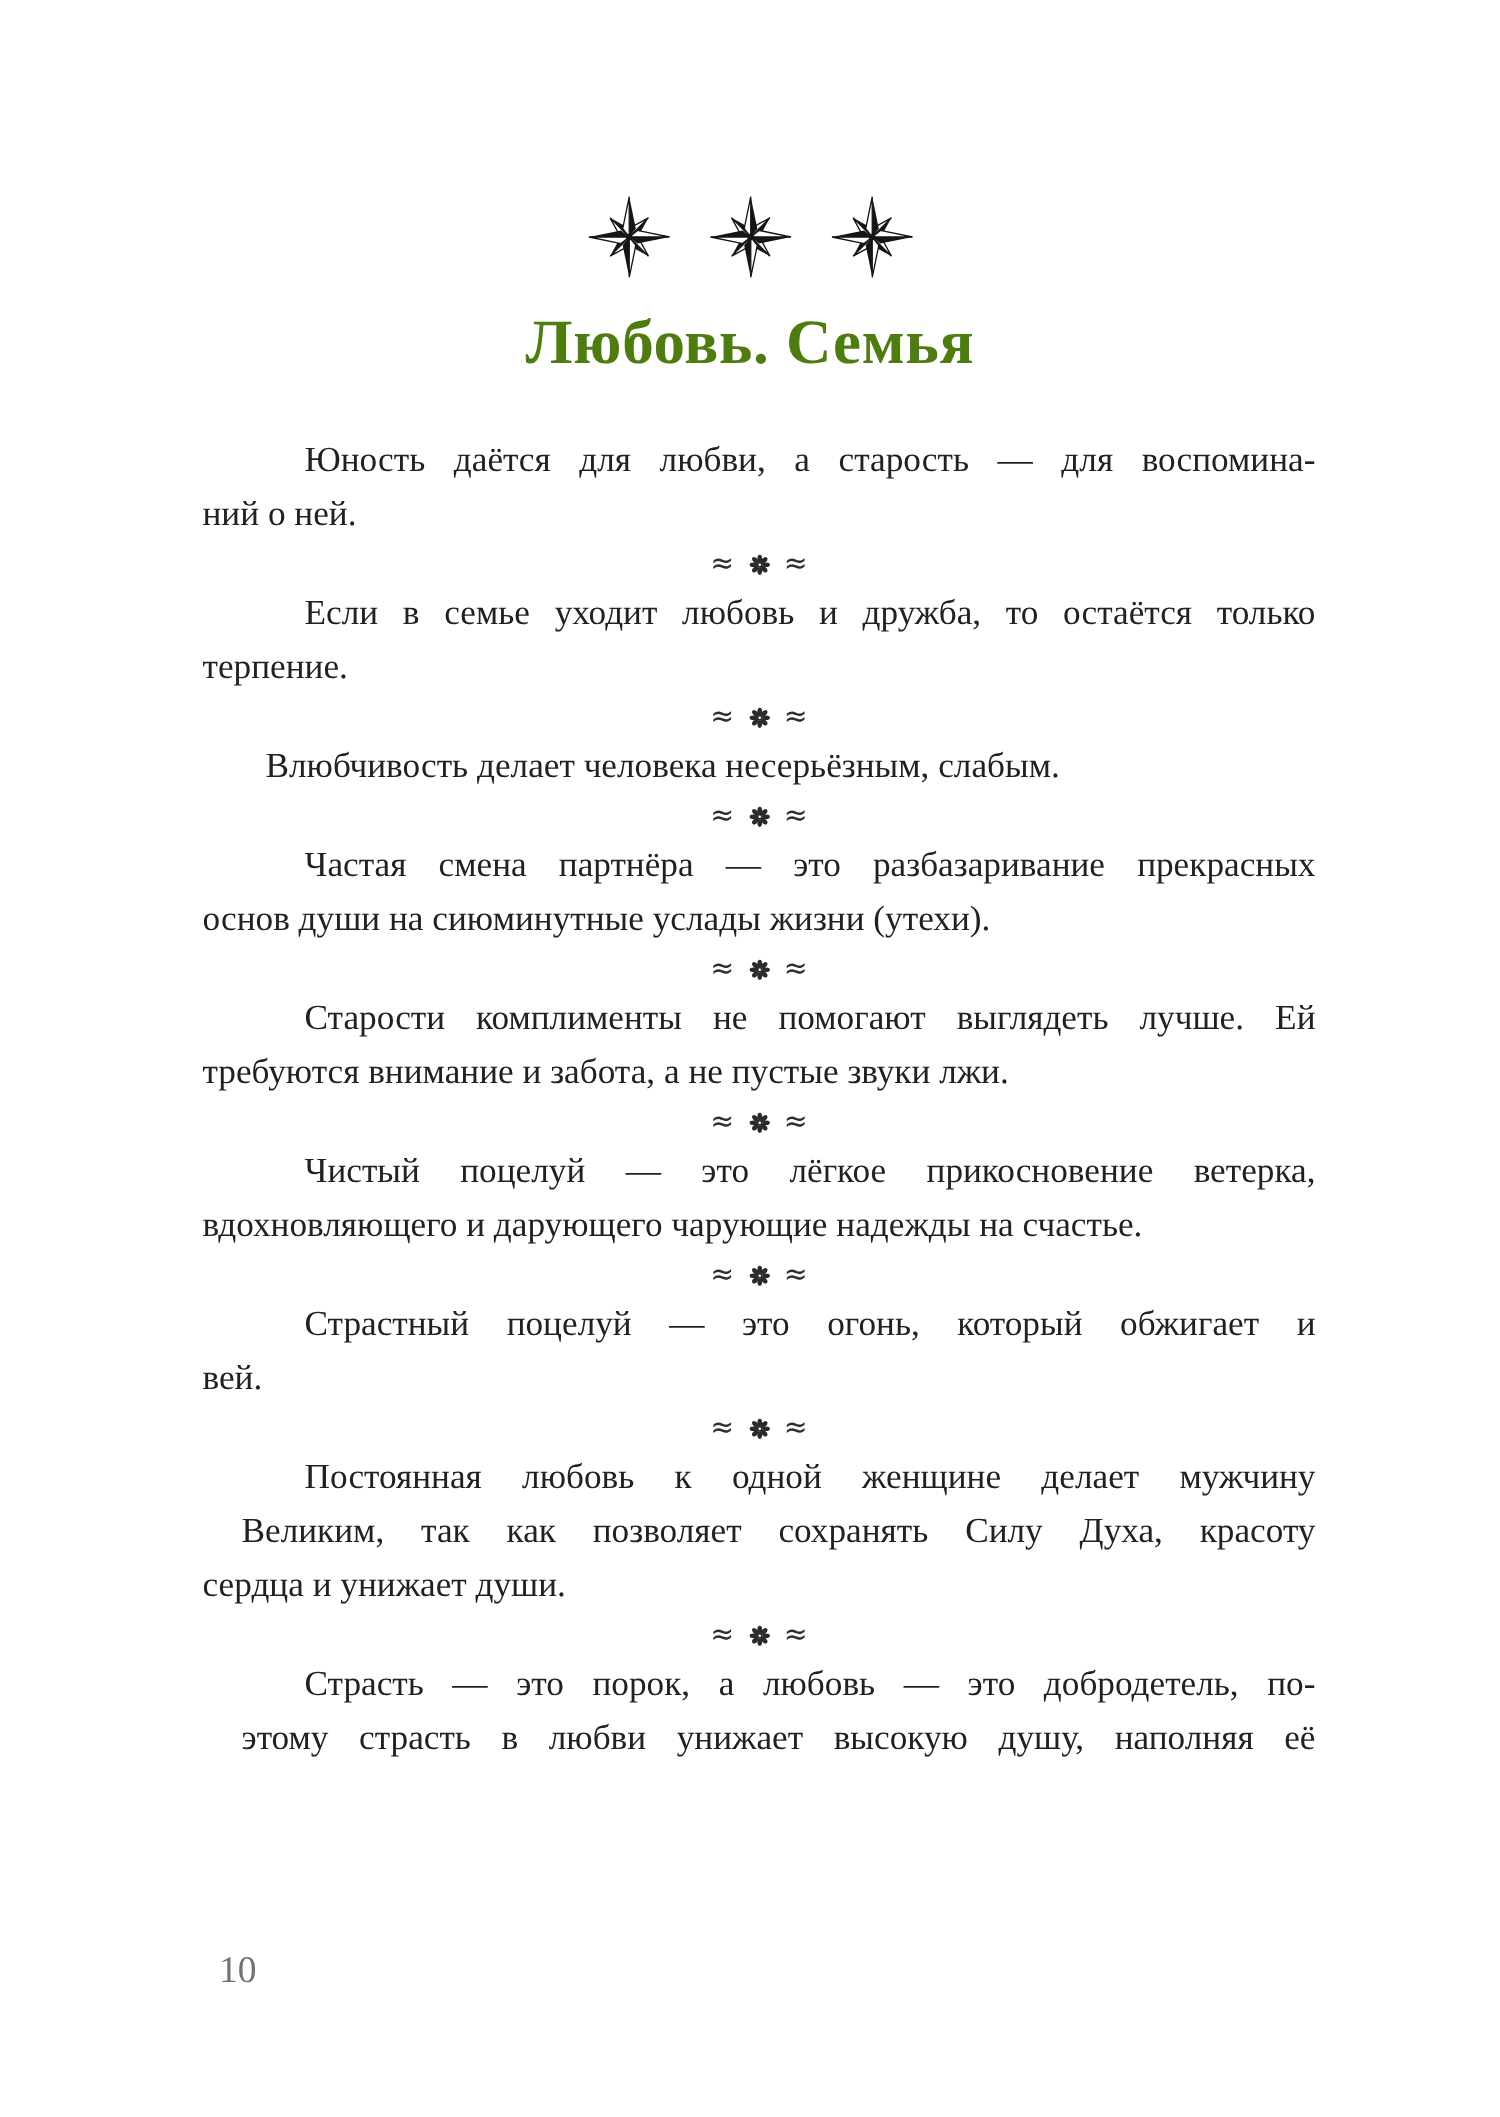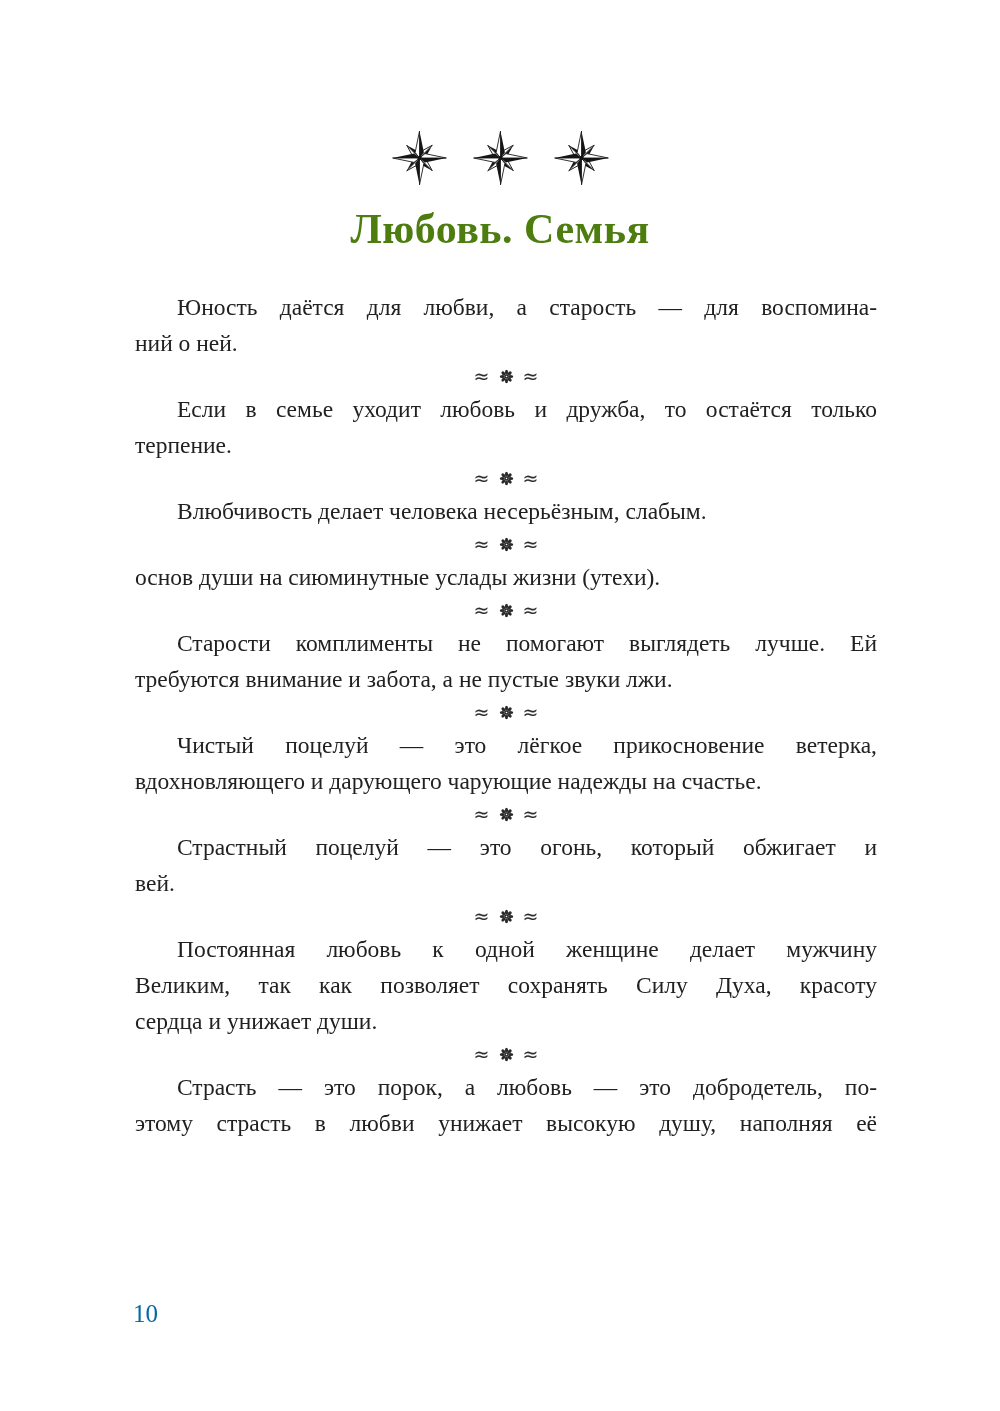--- a/index.html
+++ b/index.html
@@ -42,21 +42,21 @@
     font-size: 23.5px;
     line-height: 36px;
     color: #212121;
   }
   .para { margin: 0; }
   .line {
     text-align: justify;
     text-align-last: left;
     white-space: normal;
   }
-  .line.jfull { text-align-last: justify; }
+  .line.jfull { text-align-last: justify; margin-left: 26px; }
   .line.first { text-indent: 42px; }
   .divider {
     height: 30px;
     display: flex;
     align-items: center;
     justify-content: center;
     gap: 9px;
   }
   .tilde {
     font-family: "DejaVu Sans", sans-serif;
@@ -66,24 +66,24 @@
     transform: scaleY(1.05);
     line-height: 1;
   }
   .flower {
     width: 15px;
     height: 15px;
     display: block;
   }
   .page-number {
     position: absolute;
-    left: 133px;
+    left: 146px;
     top: 1300px;
     font-size: 25px;
-    color: #0369a1;
+    color: #737373;
   }
 </style>
 </head>
 <body>
 
 <svg width="0" height="0" style="position:absolute" aria-hidden="true">
   <defs>
     <symbol id="compass" viewBox="-52 -52 104 104">
       <g>
         <g transform="rotate(45)">
@@ -183,20 +183,21 @@
         <div class="line first">Влюбчивость делает человека несерьёзным, слабым.</div>
       </div>
   <div class="divider">
     <span class="tilde">≈</span>
     <svg class="flower">
           <use href="#flower"></use>
         </svg>
     <span class="tilde">≈</span>
   </div>
 <div class="para">
+        <div class="line first jfull">Частая смена партнёра — это разбазаривание прекрасных</div>
         <div class="line">основ души на сиюминутные услады жизни (утехи).</div>
       </div>
   <div class="divider">
     <span class="tilde">≈</span>
     <svg class="flower">
           <use href="#flower"></use>
         </svg>
     <span class="tilde">≈</span>
   </div>
 <div class="para">

